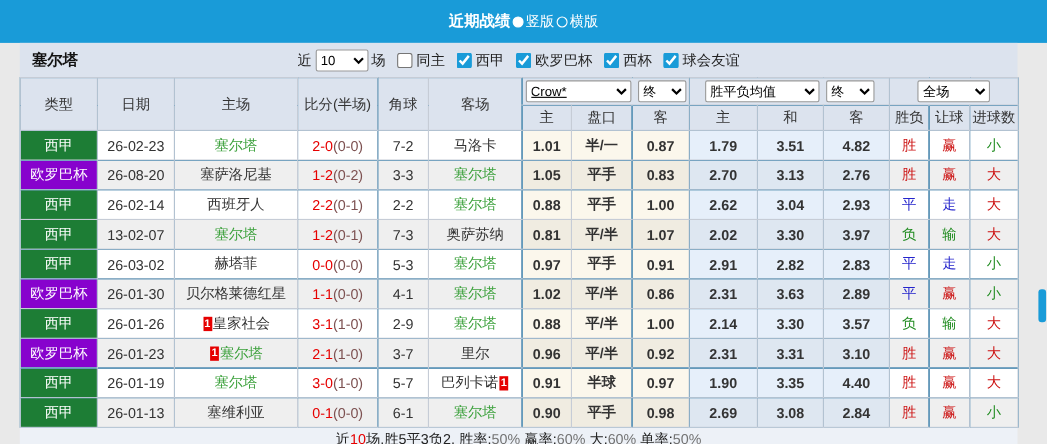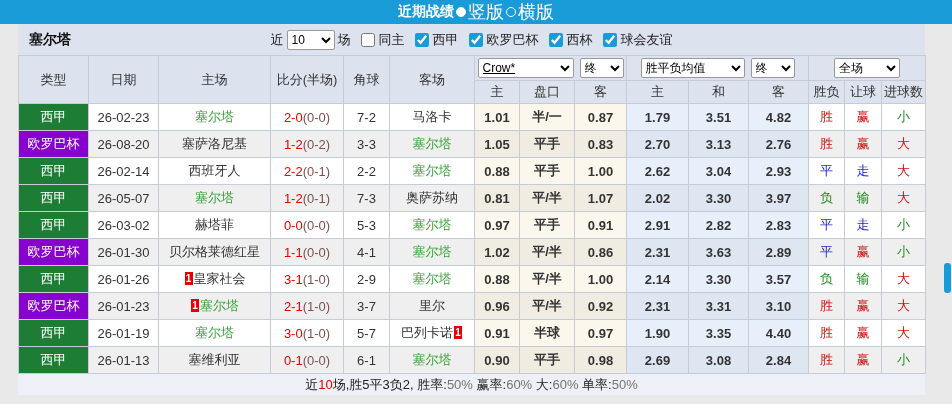--- a/index.html
+++ b/index.html
@@ -6,30 +6,30 @@
   html,body { margin:0; padding:0; }
   body {
     width:952px; height:404px; background:#e9e9e9;
     font-family:"Liberation Sans","DejaVu Sans",sans-serif;
     font-size:13px; color:#222; overflow:hidden;
   }
   .page { position:relative; width:952px; height:404px; }
 
   
   .topbar {
-    height:24px; background:#199bd8; color:#fff;
+    height:39px; background:#199bd8; color:#fff;
     display:flex; align-items:center; justify-content:center; gap:2px;
   }
   .topbar-title { font-weight:bold; font-size:14px; }
   .radio-dot {
     width:10px; height:10px; border:1px solid #fff; border-radius:50%;
     display:inline-block; vertical-align:middle;
   }
   .radio-dot.filled { background:#fff; }
-  .radio-label { font-size:18px; }
+  .radio-label { font-size:13px; }
 
   .content { margin-left:18px; width:907px; }
 
   
   .filterbar {
     height:31px; background:#dce3ee; position:relative;
     display:flex; align-items:center;
   }
   .team-name { position:absolute; left:11px; font-weight:bold; font-size:14px; color:#111; }
   .filter-controls { margin:0 auto; display:flex; align-items:center; gap:3px; }
@@ -224,21 +224,21 @@
             <td class="bg-asia">1.00</td>
             <td class="bg-euro">2.62</td>
             <td class="bg-euro">3.04</td>
             <td class="bg-euro">2.93</td>
             <td class="c-b">平</td>
             <td class="c-b">走</td>
             <td class="c-r">大</td>
           </tr>
           <tr class="even">
             <td class="cell-type lg-green">西甲</td>
-            <td>26-05-07</td>
+            <td>13-02-07</td>
             <td><span class="team team-self">塞尔塔</span></td>
             <td><span class="score-main">1-2</span><span class="score-half">(0-1)</span></td>
             <td>7-3</td>
             <td><span class="team">奥萨苏纳</span></td>
             <td class="bg-asia">0.81</td>
             <td class="bg-asia">平/半</td>
             <td class="bg-asia">1.07</td>
             <td class="bg-euro">2.02</td>
             <td class="bg-euro">3.30</td>
             <td class="bg-euro">3.97</td>

